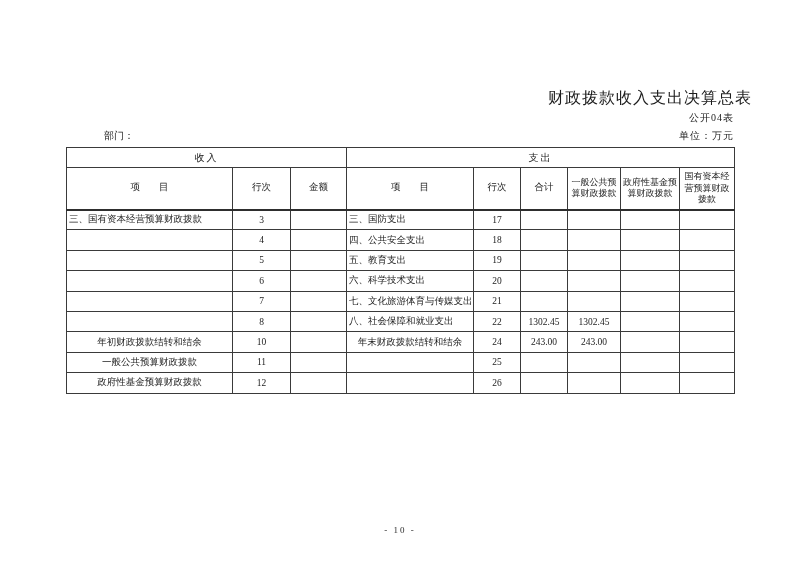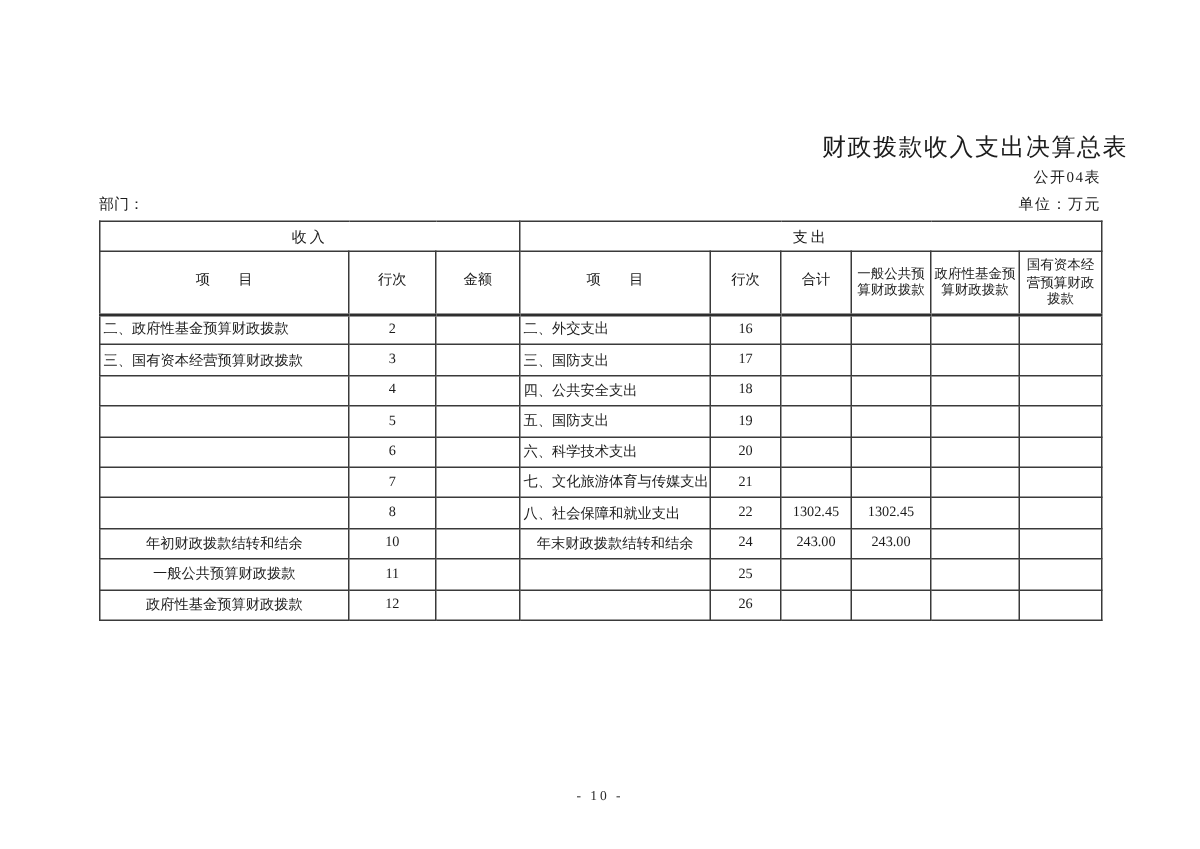--- a/index.html
+++ b/index.html
@@ -22,21 +22,21 @@
     position: absolute;
     top: 111px; right: 66px;
     font-size: 10px;
     letter-spacing: 1px;
   }
   .meta-line {
     position: absolute;
     top: 129px; left: 66px; right: 66px;
     font-size: 10px;
   }
-  .dept { float: left; }
+  .dept { float: left; margin-left: 38px; }
   .unit { float: right; letter-spacing: 1px; margin-left: 36px; }
   table.main {
     position: absolute;
     top: 147px; left: 66px;
     width: 668px;
     border-collapse: collapse;
     table-layout: fixed;
     border: 1.5px solid #2e2e2e;
     font-size: 9.5px;
   }
@@ -102,31 +102,20 @@
       <th class="big">项　　目</th>
       <th class="big">行次</th>
       <th class="big">合计</th>
       <th>一般公共预算财政拨款</th>
       <th>政府性基金预算财政拨款</th>
       <th>国有资本经营预算财政拨款</th>
     </tr>
   </thead>
   <tbody class="data">
       <tr>
-        <td class="item left">二、政府性基金预算财政拨款</td>
-        <td class="num">2</td>
-        <td class="amt"></td>
-        <td class="item left">二、外交支出</td>
-        <td class="num">16</td>
-        <td class="num"></td>
-        <td class="num"></td>
-        <td class="num"></td>
-        <td class="num"></td>
-      </tr>
-      <tr>
         <td class="item left">三、国有资本经营预算财政拨款</td>
         <td class="num">3</td>
         <td class="amt"></td>
         <td class="item left">三、国防支出</td>
         <td class="num">17</td>
         <td class="num"></td>
         <td class="num"></td>
         <td class="num"></td>
         <td class="num"></td>
       </tr>
@@ -138,21 +127,21 @@
         <td class="num">18</td>
         <td class="num"></td>
         <td class="num"></td>
         <td class="num"></td>
         <td class="num"></td>
       </tr>
       <tr>
         <td class="item center"></td>
         <td class="num">5</td>
         <td class="amt"></td>
-        <td class="item left">五、国防支出</td>
+        <td class="item left">五、教育支出</td>
         <td class="num">19</td>
         <td class="num"></td>
         <td class="num"></td>
         <td class="num"></td>
         <td class="num"></td>
       </tr>
       <tr>
         <td class="item center"></td>
         <td class="num">6</td>
         <td class="amt"></td>

